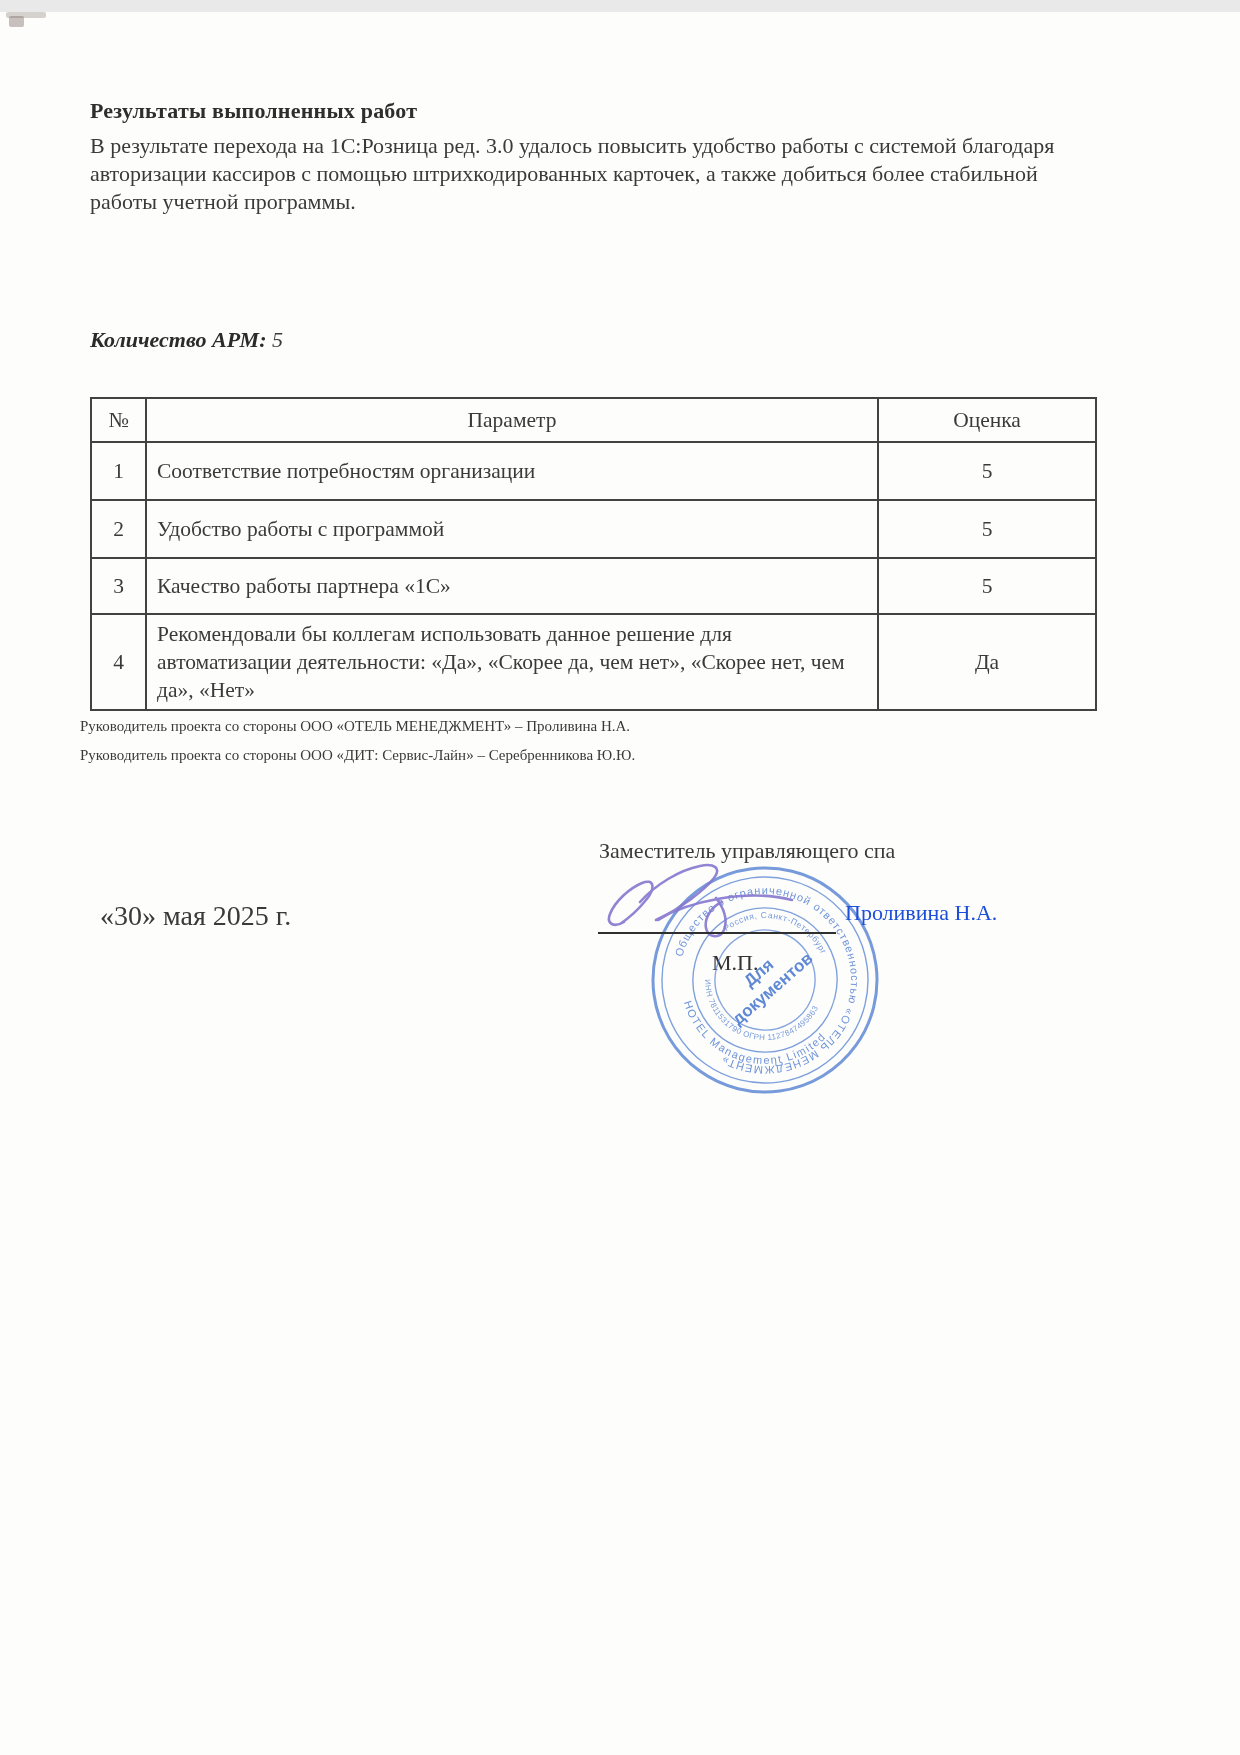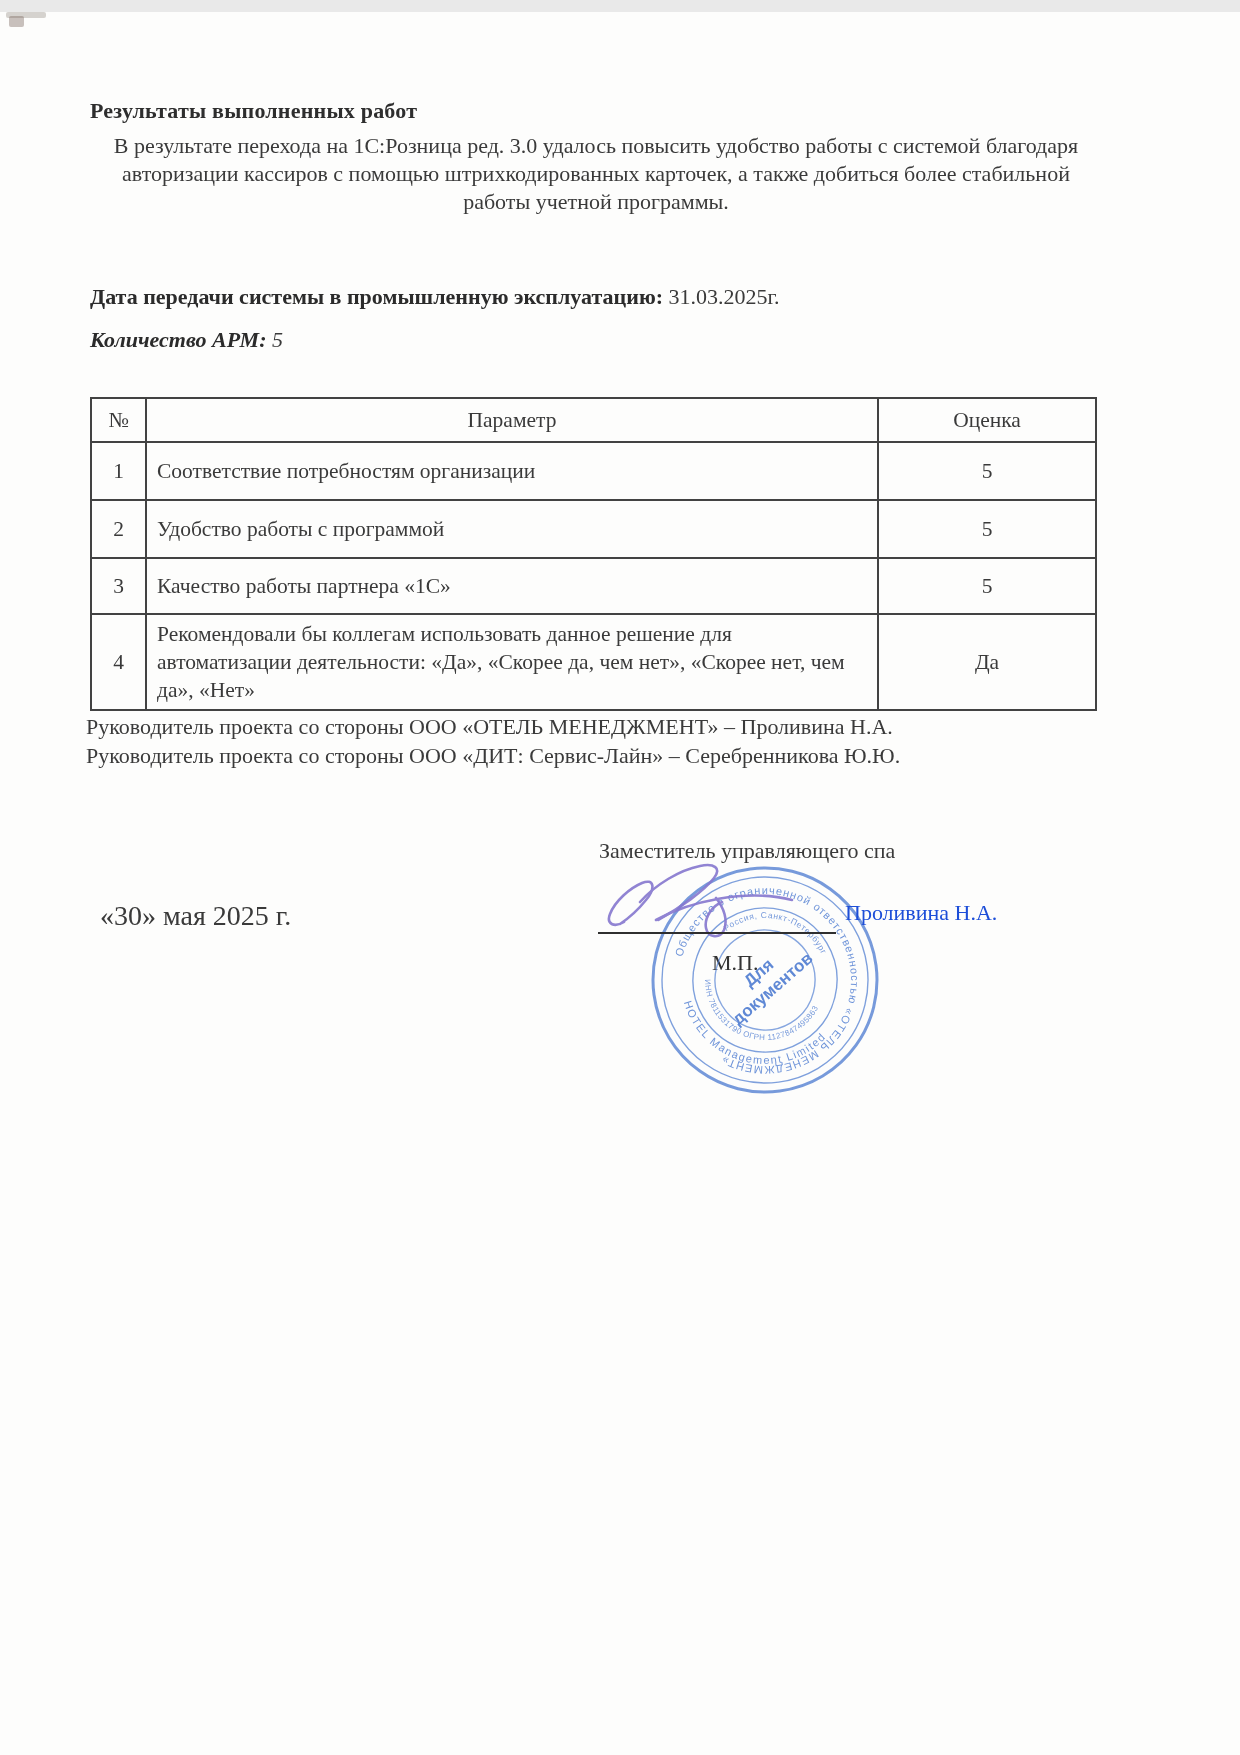--- a/index.html
+++ b/index.html
@@ -5,64 +5,60 @@
   html,body{margin:0;padding:0;background:#e9e9e9;}
   .page{
     position:relative;width:1240px;height:1755px;background:#fdfdfc;
     font-family:"Liberation Serif","DejaVu Serif",serif;color:#383838;
     overflow:hidden;margin:12px auto;
   }
   .abs{position:absolute;}
   .scan-smudge{left:6px;top:0;width:40px;height:6px;background:#a59e97;opacity:.45;border-radius:2px;}
   .scan-dot{left:9px;top:4px;width:15px;height:11px;background:#77655c;opacity:.4;border-radius:2px;}
   .doc-heading{left:90px;top:86px;font-size:22px;font-weight:bold;color:#2e2e2e;letter-spacing:.2px;}
-  .doc-paragraph{left:90px;top:120px;width:1012px;font-size:22px;line-height:28px;color:#3a3a3a;text-align:center;}
+  .doc-paragraph{left:90px;top:120px;width:1012px;font-size:22px;line-height:28px;color:#3a3a3a;text-align:left;}
   .label-line{font-size:22px;color:#3a3a3a;}
   .label-line b{color:#2b2b2b;}
   .handover{left:90px;top:272px;}
   .arm{left:90px;top:315px;font-style:italic;}
   table.ratings{
     left:90px;top:385px;width:1005px;border-collapse:collapse;
     font-size:21.5px;color:#3a3a3a;table-layout:fixed;
   }
   table.ratings th,table.ratings td{
     border:2px solid #424242;padding:4px 10px;vertical-align:middle;
     font-weight:normal;background:transparent;
   }
   col.c-num{width:55px;} col.c-param{width:732px;} col.c-score{width:218px;}
   tr.hdr th{height:34px;text-align:center;font-size:21.5px;}
   td.num{text-align:center;}
   td.param{text-align:left;padding-left:14px;line-height:28px;}
   td.score{text-align:center;}
   tr.r1 td,tr.r2 td{height:48px;} tr.r3 td{height:46px;} tr.r4 td{height:86px;}
-  .managers{left:86px;top:700px;font-size:22px;line-height:29px;color:#3a3a3a;}
+  .managers{left:80px;top:700px;font-size:15px;line-height:29px;color:#3a3a3a;}
   .sig-title{left:599px;top:826px;font-size:22px;color:#3a3a3a;}
   .sig-date{left:100px;top:888px;font-size:28px;color:#3a3a3a;}
   .sig-line{left:598px;top:893px;width:238px;height:27px;border-bottom:2px solid #2f2f2f;z-index:4;}
   .sig-name{left:845px;top:888px;font-size:22px;color:#1d4ed8;z-index:4;}
   .mp-mark{left:712px;top:938px;font-size:22px;color:#333;z-index:1;}
   .stamp-wrap{left:645px;top:848px;width:240px;height:240px;z-index:2;transform:rotate(14deg);opacity:.88;}
   .signature-wrap{left:596px;top:838px;width:210px;height:105px;z-index:3;opacity:.9;}
 </style>
 </head>
 <body>
 
 <div class="page">
 
   <div class="abs scan-smudge"></div>
   <div class="abs scan-dot"></div>
 
   <div class="abs doc-heading">Результаты выполненных работ</div>
 
   <div class="abs doc-paragraph">В результате перехода на 1С:Розница ред. 3.0 удалось повысить удобство работы с системой благодаря авторизации кассиров с помощью штрихкодированных карточек, а также добиться более стабильной работы учетной программы.</div>
 
-  <div class="abs label-line handover">
-    <b>Дата передачи системы в промышленную эксплуатацию:</b>
-    <span>31.03.2025г.</span>
-  </div>
 
   <div class="abs label-line arm">
     <b>Количество АРМ:</b>
     <span>5</span>
   </div>
 
   <table class="abs ratings">
     <colgroup>
         <col class="c-num">
         <col class="c-param">

